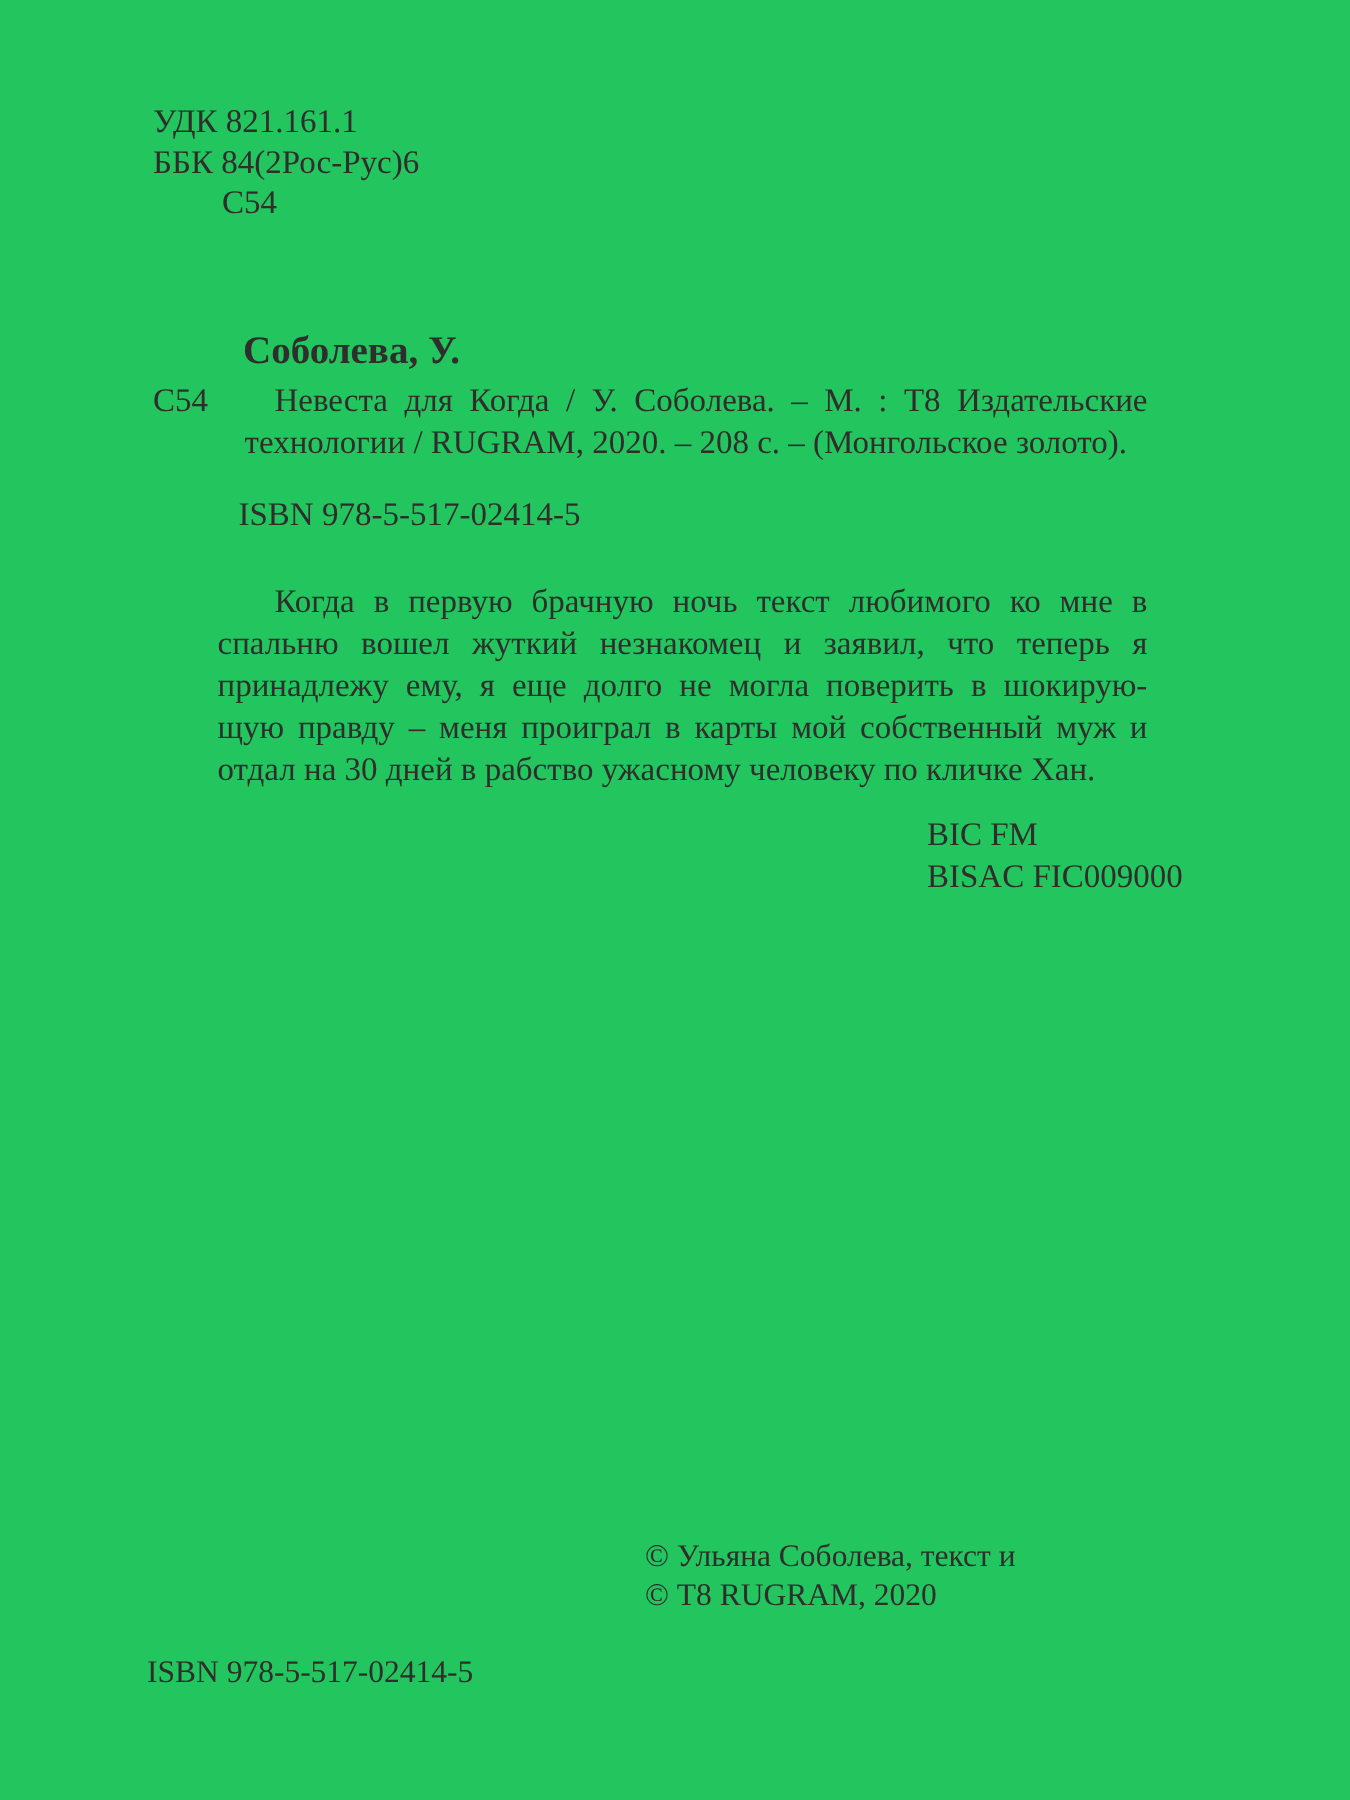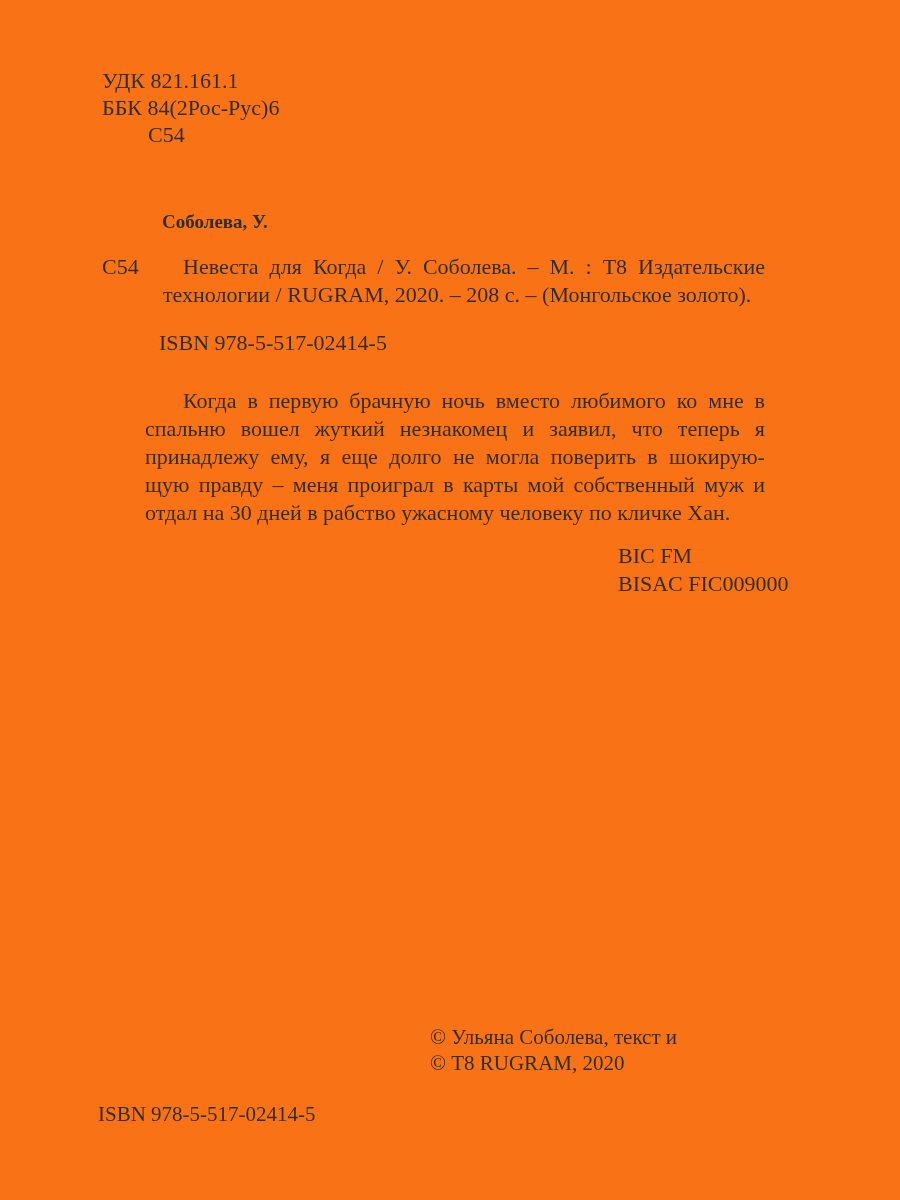--- a/index.html
+++ b/index.html
@@ -4,42 +4,42 @@
 <style>
   html, body {
     margin: 0;
     padding: 0;
     background: #ffffff;
   }
   .page {
     position: relative;
     width: 900px;
     height: 1200px;
-    background: #f97316;
+    background: #22c55e;
     font-family: "Liberation Serif", "DejaVu Serif", serif;
     color: #302e2c;
     overflow: hidden;
   }
   .abs { position: absolute; }
 
   
   .classification {
     left: 102px;
     top: 67px;
     font-size: 22px;
     line-height: 27px;
   }
   .classification .line { white-space: nowrap; }
   .classification .indent-sign { padding-left: 46px; }
 
   
   .author-header {
     left: 162px;
-    top: 208px;
-    font-size: 19px;
+    top: 220px;
+    font-size: 26px;
     line-height: 28px;
     font-weight: bold;
     white-space: nowrap;
   }
   .entry-label {
     left: 102px;
     top: 253px;
     font-size: 22px;
     line-height: 28px;
     white-space: nowrap;
@@ -139,21 +139,21 @@
 
   <div class="abs isbn-top">ISBN 978-5-517-02414-5</div>
 
   <div class="abs annotation">
     <div class="line just ind38">
         <span>Когда</span>
         <span>в</span>
         <span>первую</span>
         <span>брачную</span>
         <span>ночь</span>
-        <span>вместо</span>
+        <span>текст</span>
         <span>любимого</span>
         <span>ко</span>
         <span>мне</span>
         <span>в</span>
       </div>
     <div class="line just">
         <span>спальню</span>
         <span>вошел</span>
         <span>жуткий</span>
         <span>незнакомец</span>

